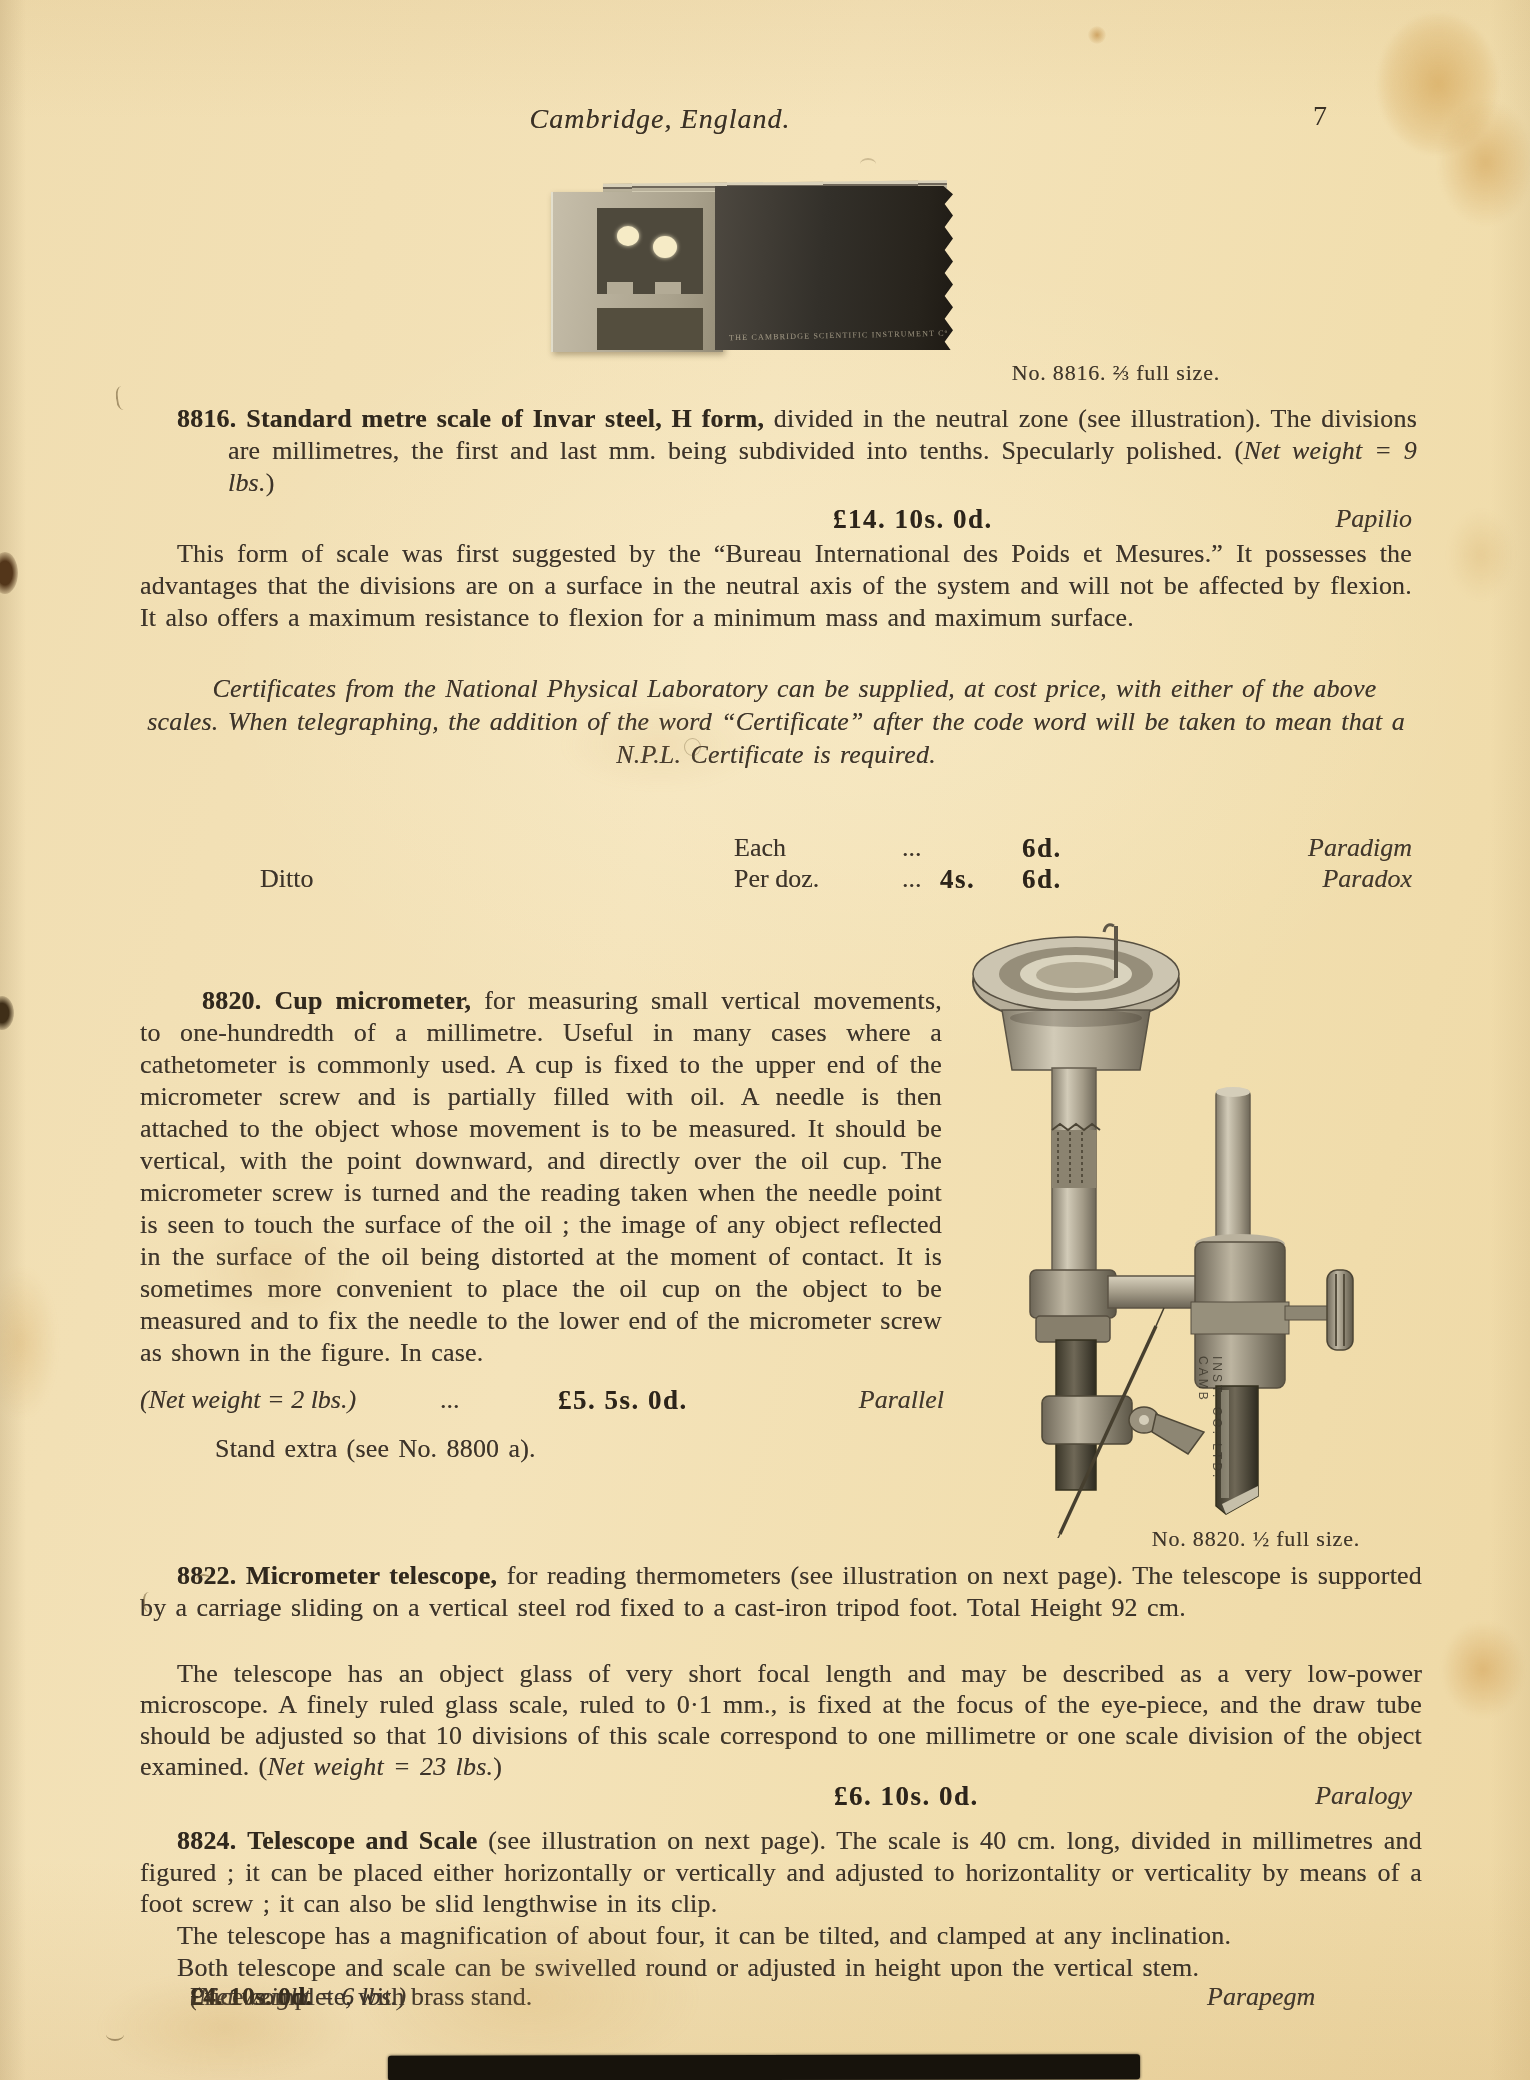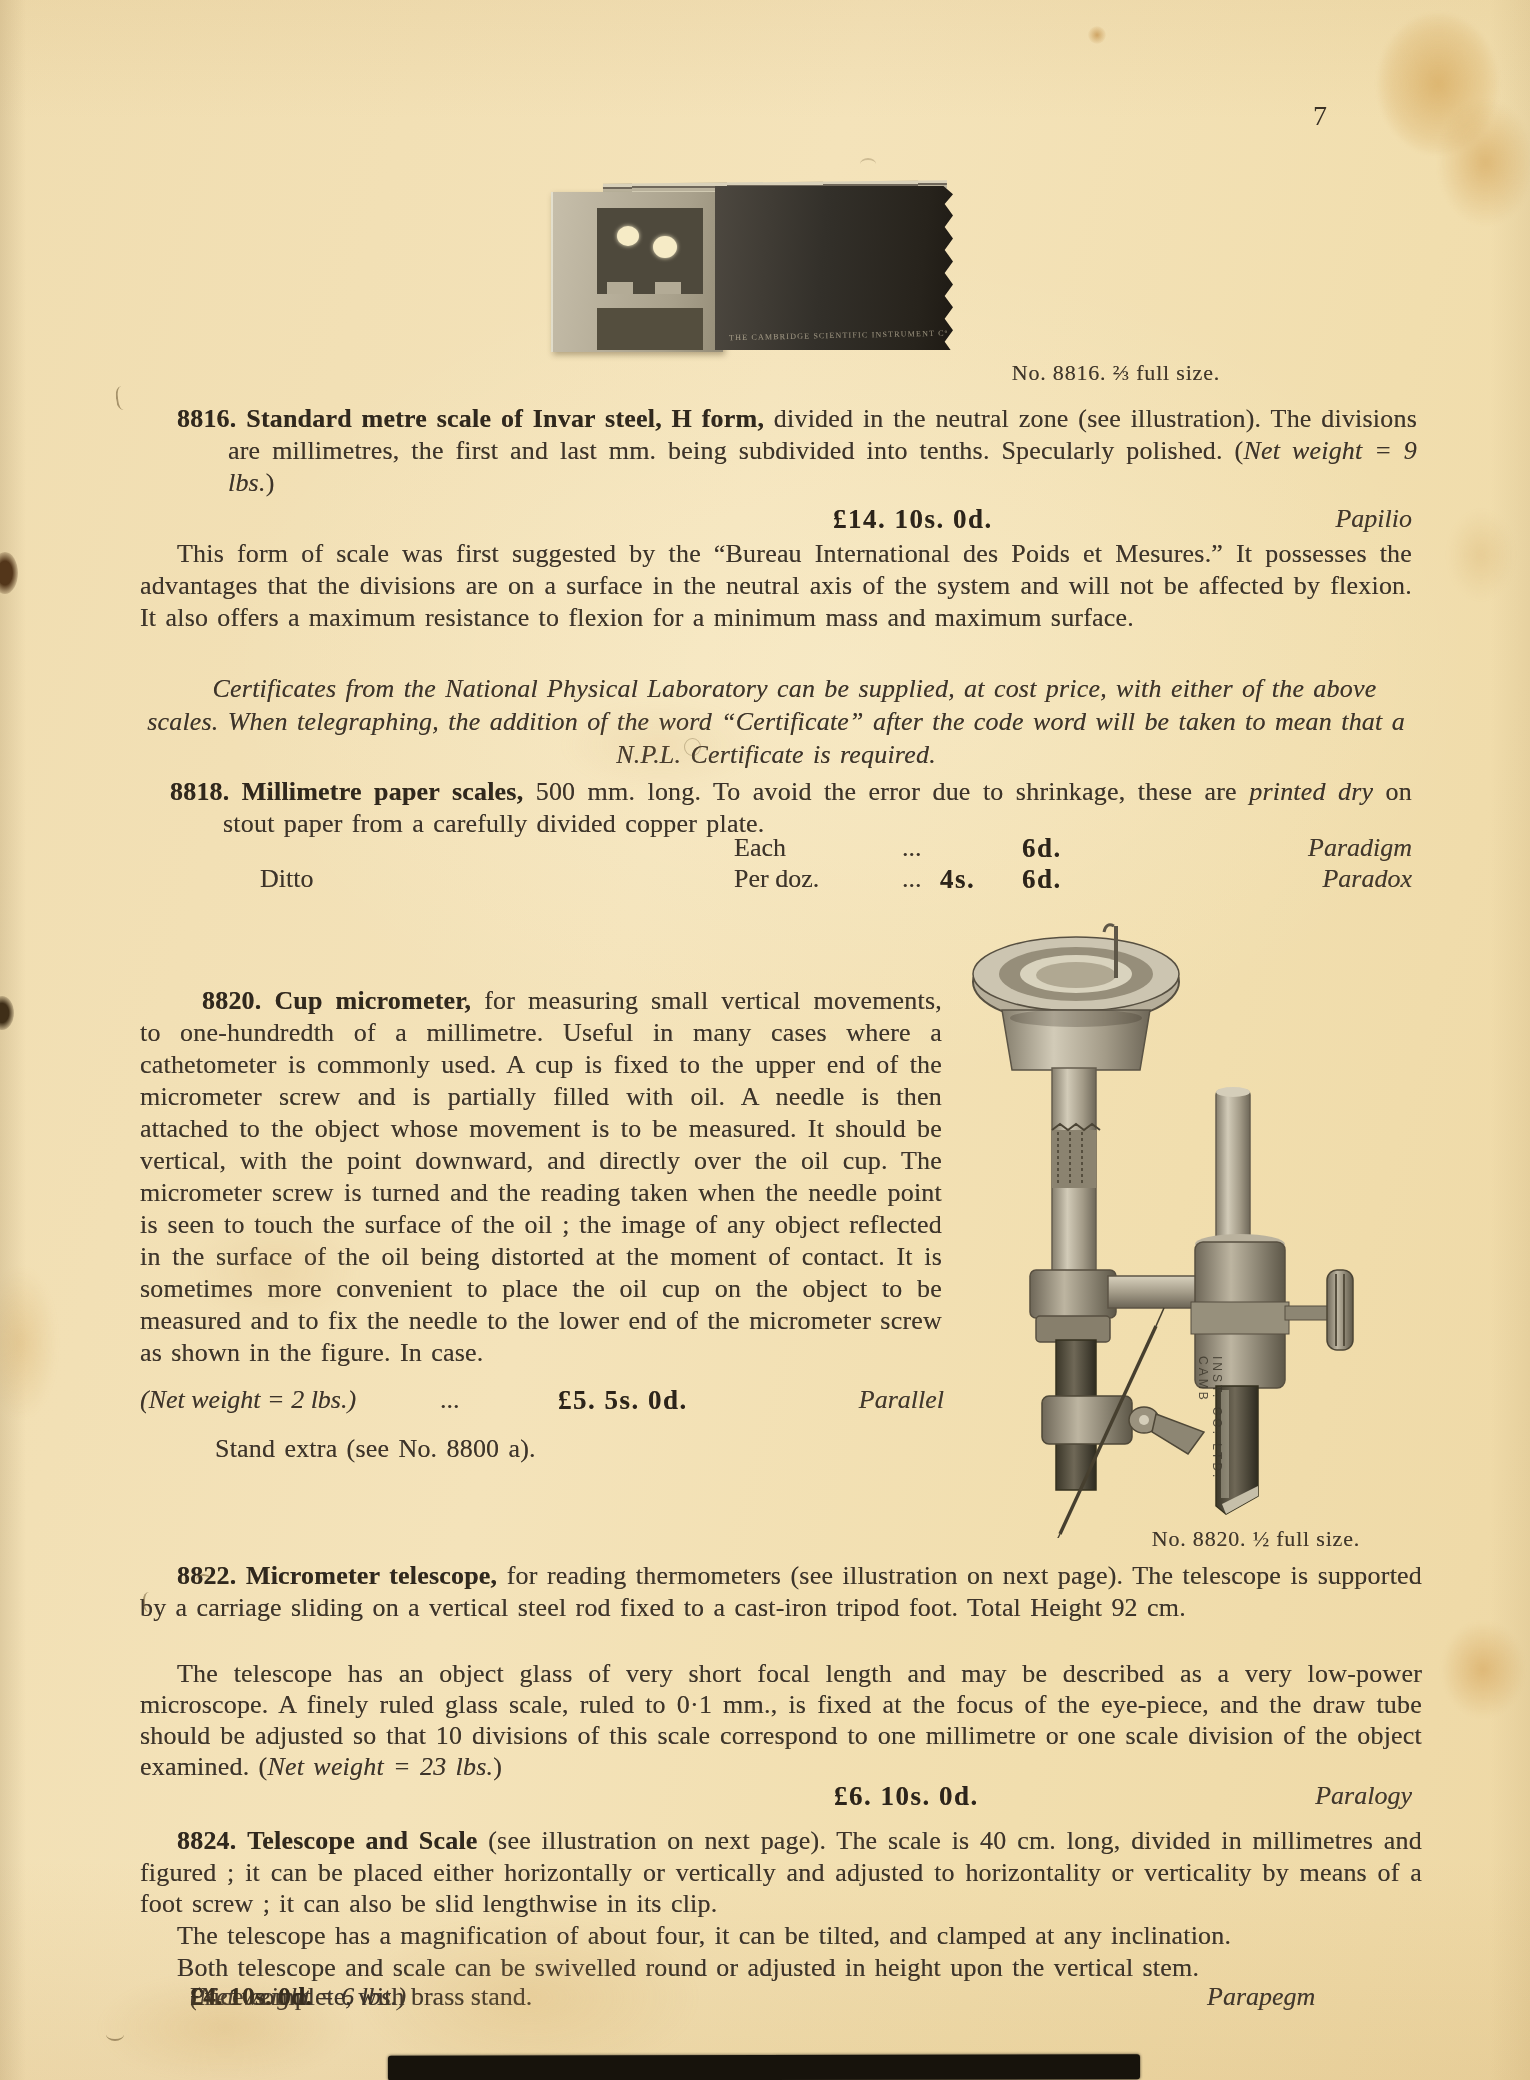--- a/index.html
+++ b/index.html
@@ -55,20 +55,21 @@
     transform:rotate(-1.2deg);white-space:nowrap;}
   
   .vlabel{position:absolute;writing-mode:vertical-rl;font-size:12px;letter-spacing:3px;
     color:#3e392d;font-family:"Liberation Sans","DejaVu Sans",sans-serif;opacity:.85;}
 </style>
 </head>
 <body>
 
 <div class="page">
 
+  <div class="abs" style="left:140px;top:103px;width:1040px;text-align:center;font-style:italic;font-size:28px;letter-spacing:1px;color:#3a3126;text-shadow:0 0 .6px rgba(58,49,38,.6);">Cambridge, England.</div>
   <div class="abs" style="left:1290px;top:100px;width:60px;text-align:center;font-size:28px;color:#3a3126;">7</div>
 
   <div class="photo">
     <div class="stack"></div>
     <div class="endblock">
       <div class="window">
         <div class="hole" style="left:20px;top:18px;"></div>
         <div class="hole" style="left:56px;top:28px;width:24px;height:22px;"></div>
       </div>
       <div class="tab" style="left:56px;"></div>
@@ -82,21 +83,20 @@
   <div class="abs caption" style="left:300px;top:360px;width:920px;">No. 8816.  ⅔ full size.</div>
 
   <div class="abs txt" style="left:140px;top:403px;width:1189px;padding-left:88px;text-indent:-51px;box-sizing:content-box;"><span class="b">8816.</span><span>  </span><span class="b">Standard metre scale of Invar steel, H form,</span><span> divided in the neutral zone (see illustration).  The divisions are millimetres, the first and last mm. being subdivided into tenths.  Specularly polished.  (</span><span class="i">Net weight = 9 lbs.</span><span>)</span></div>
   <div class="row" style="left:140px;top:504px;width:1272px;">
     <span class="price" style="left:693px;">£14.  10s.  0d.</span>
     <span class="code" style="right:0;">Papilio</span>
   </div>
   <div class="abs txt" style="left:140px;top:538px;width:1272px;text-indent:37px;">This form of scale was first suggested by the “Bureau International des Poids et Mesures.”  It possesses the advantages that the divisions are on a surface in the neutral axis of the system and will not be affected by flexion.  It also offers a maximum resistance to flexion for a minimum mass and maximum surface.</div>
   <div class="abs txt i" style="left:140px;top:672px;width:1272px;text-indent:37px;line-height:33px;">Certificates from the National Physical Laboratory can be supplied, at cost price, with either of the above scales.  When telegraphing, the addition of the word “Certificate” after the code word will be taken to mean that a N.P.L. Certificate is required.</div>
 
-  <div class="abs txt" style="left:140px;top:776px;width:1189px;padding-left:83px;text-indent:-53px;box-sizing:content-box;"><span class="b">8818.</span><span>  </span><span class="b">Millimetre paper scales,</span><span> 500 mm. long.  To avoid the error due to shrinkage, these are </span><span class="i">printed dry</span><span> on stout paper from a carefully divided copper plate.</span></div>
   <div class="row" style="left:140px;top:833px;width:1272px;">
     <span style="left:594px;">Each</span>
     <span style="left:762px;">...</span>
     <span class="price" style="left:882px;">6d.</span>
     <span class="code" style="right:0;">Paradigm</span>
   </div>
   <div class="row" style="left:140px;top:864px;width:1272px;">
     <span style="left:120px;">Ditto</span>
     <span style="left:594px;">Per doz.</span>
     <span style="left:762px;">...</span>

